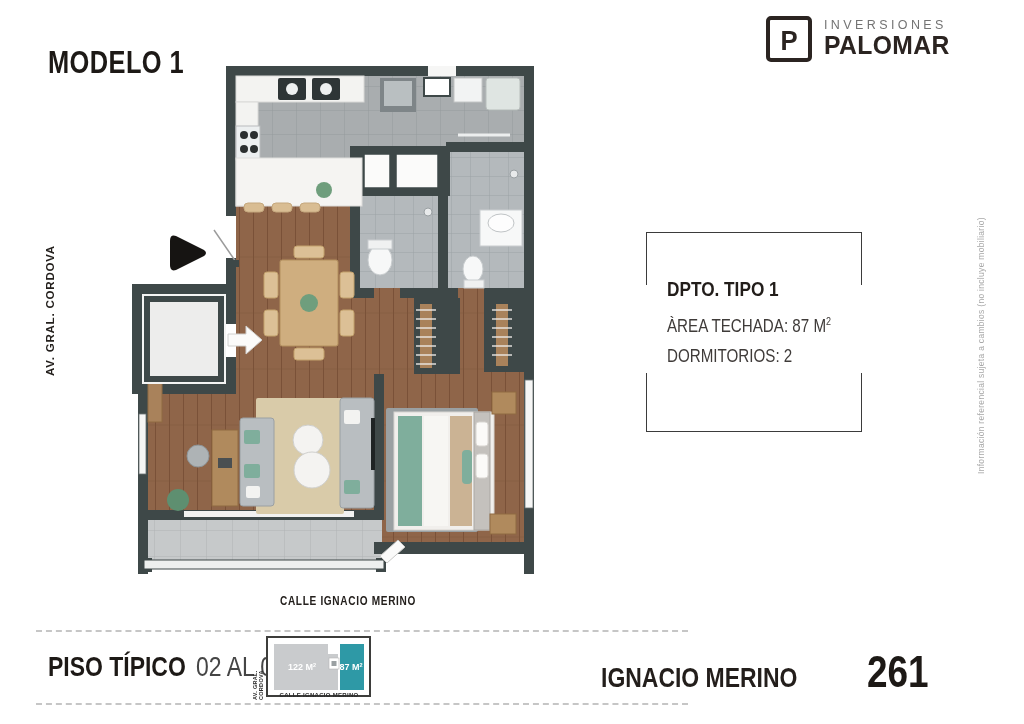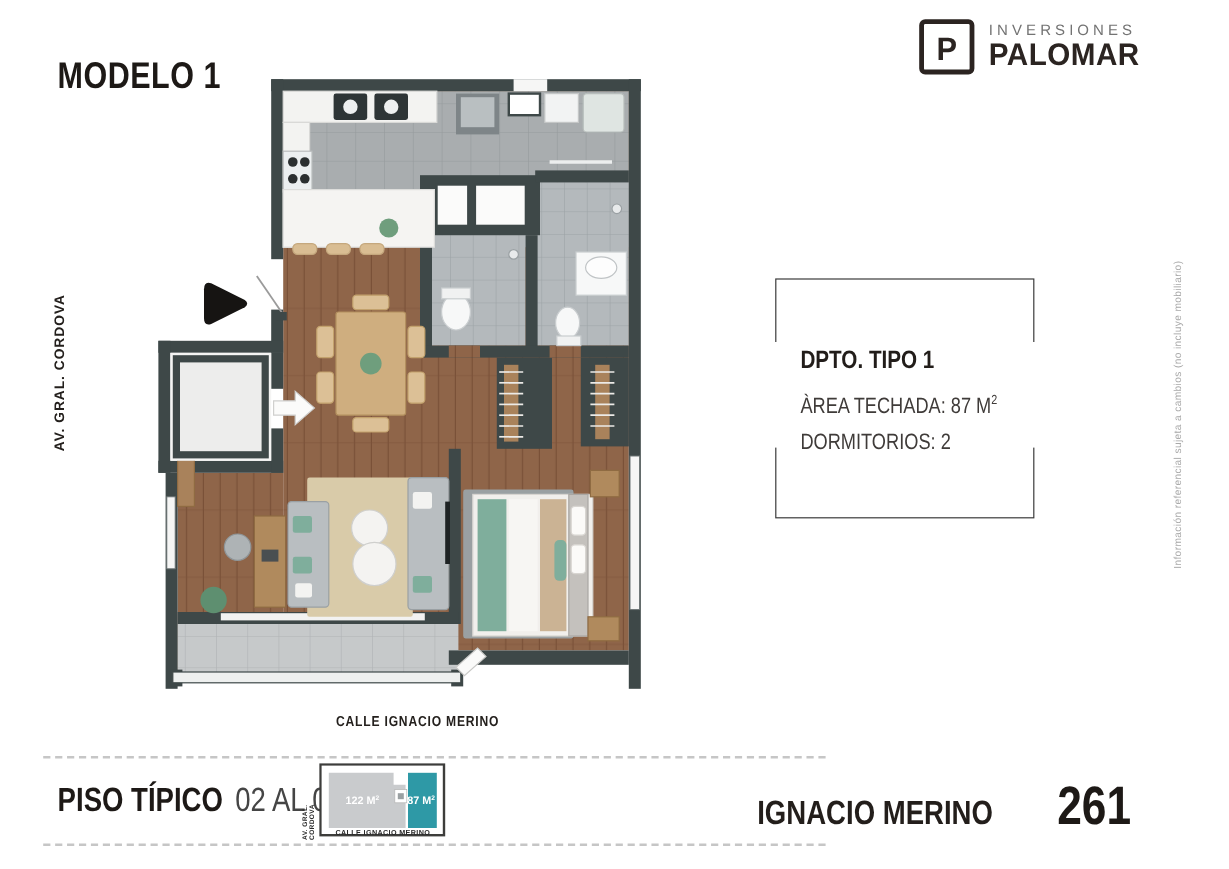--- a/index.html
+++ b/index.html
@@ -28,37 +28,37 @@
     letter-spacing:.8px;color:#24201d;white-space:nowrap;}
   .street-left{left:44px;top:266px;height:110px;}
   .street-bottom{left:128px;top:594px;width:440px;text-align:center;font-weight:700;font-size:12px;letter-spacing:.8px;color:#24201d;}
   .side-note{right:38px;top:228px;height:246px;writing-mode:vertical-rl;transform:rotate(180deg);
     font-size:8.5px;color:#a8a8a8;letter-spacing:.3px;white-space:nowrap;}
 
   
   .info-box{left:646px;top:232px;width:216px;height:200px;border:1.5px solid #3b3b3b;box-sizing:border-box;}
   .info-box .gap{position:absolute;width:6px;background:#ffffff;top:52px;bottom:58px;}
   .info-box .gap.l{left:-3px;} .info-box .gap.r{right:-3px;}
-  .info-content{position:absolute;left:20px;top:56px;}
+  .info-content{position:absolute;left:20px;top:44px;}
   .info-title{font-size:21px;font-weight:700;color:#221d1a;margin:0 0 10px 0;}
   .info-line{font-size:18.5px;font-weight:400;color:#3f3b39;margin:4px 0;white-space:nowrap;}
   .info-line sup{font-size:11px;}
 
   
   .dash{left:36px;width:652px;border-top:2px dashed #c6c6c6;height:0;}
   .dash-top{top:630px;} .dash-bottom{top:703px;}
   .floor-label{left:48px;top:651px;white-space:nowrap;}
   .floor-label .b{font-size:28px;font-weight:700;color:#1d1916;}
   .floor-label .r{font-size:28px;font-weight:400;color:#454545;margin-left:8px;}
   .keyplan-street-left{left:252px;top:642px;height:58px;writing-mode:vertical-rl;transform:rotate(180deg);
     font-size:5.5px;font-weight:700;color:#2a2a2a;letter-spacing:.3px;}
   .keyplan{left:266px;top:636px;}
   .keyplan-street-bottom{left:266px;top:692px;width:106px;text-align:center;font-size:6px;font-weight:700;
     color:#2a2a2a;letter-spacing:.3px;}
-  .project{right:68px;top:646px;display:flex;align-items:baseline;gap:10px;white-space:nowrap;text-align:center;}
+  .project{right:82px;top:646px;display:flex;align-items:baseline;gap:26px;white-space:nowrap;text-align:center;}
   .project .name{font-size:28px;font-weight:600;color:#231e1b;}
   .project .num{font-size:45px;font-weight:700;color:#1d1916;}
 
   svg text{font-family:"Liberation Sans",sans-serif;}
 </style>
 </head>
 <body>
 
 <h1 class="abs page-title cond">MODELO 1</h1>
 

